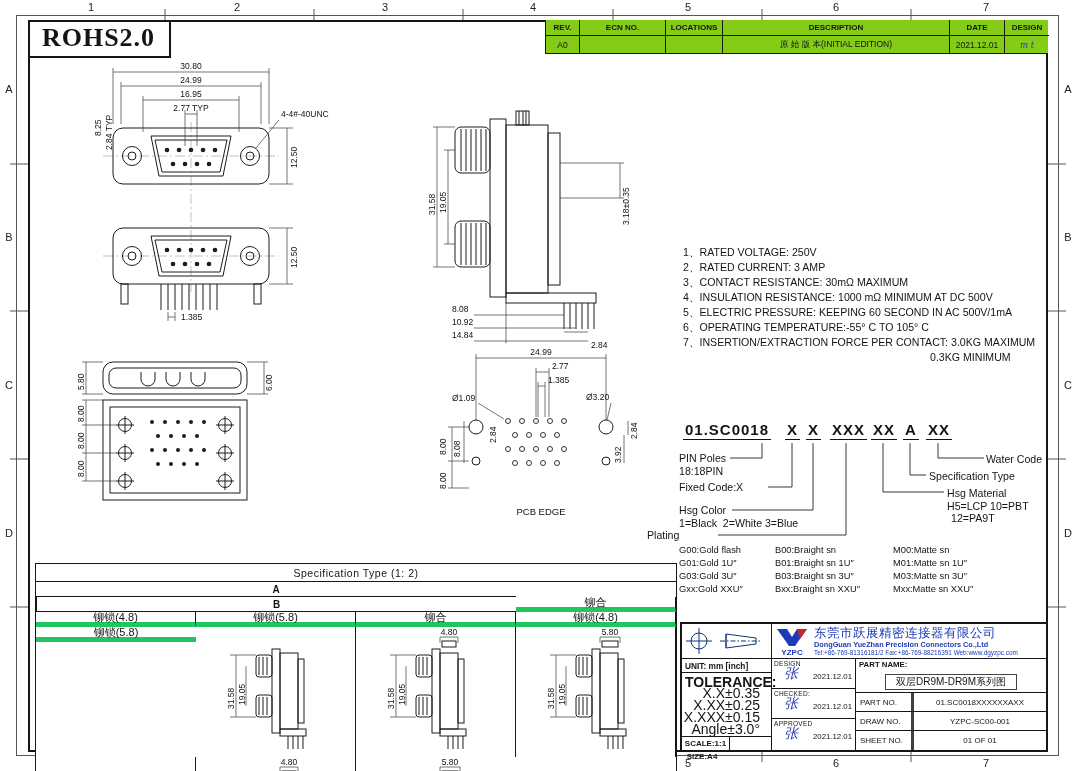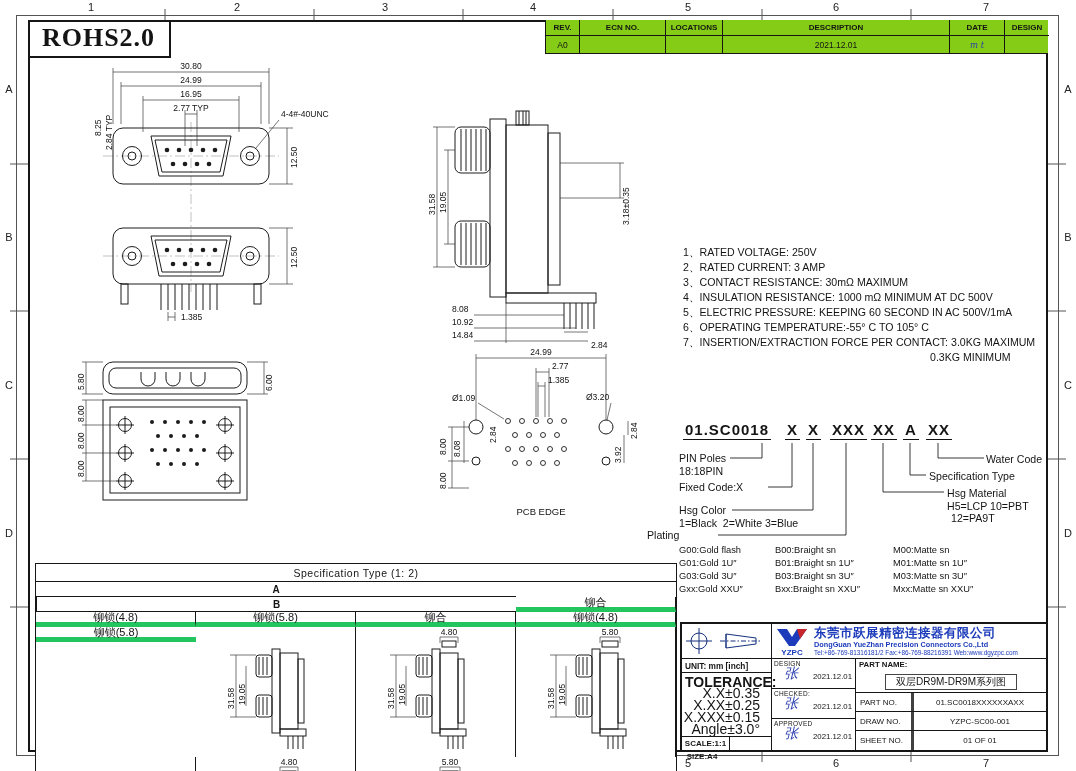--- a/index.html
+++ b/index.html
@@ -50,21 +50,21 @@
   .sr-sign{position:absolute;left:12px;top:6px;font-family:"DejaVu Serif",serif;font-style:italic;font-size:14px;color:#2a3fae}
   .sr-date{position:absolute;right:3px;top:13px;font-size:7.8px}
   .cell-label{position:absolute;left:3px;top:1px;font-size:7.8px;font-weight:bold}
   .pn-wrap{text-align:center;padding-top:12px}
   .pn-value{font-size:10px;font-weight:normal;border:1px solid #444;padding:0 10px;display:inline-block;line-height:14px}
   .kv-row{display:flex;border-bottom:1px solid #161616;font-size:8px;height:19px}
   .kv-row.last{border-bottom:none}
   .kv-label{width:58px;border-right:3px solid #404040;display:flex;align-items:center;padding-left:4px;font-weight:normal}
   .kv-val{flex:1;display:flex;align-items:center;justify-content:center}
   .company{display:flex;align-items:center;gap:4px;padding:1px 2px}
-  .company .cn{font-size:12.5px;font-weight:bold;color:#1c3bbb;letter-spacing:.5px;line-height:14px;white-space:nowrap}
+  .company .cn{font-size:12.5px;font-weight:normal;color:#1c3bbb;letter-spacing:.5px;line-height:14px;white-space:nowrap}
   .company .en{font-size:7.3px;font-weight:bold;color:#1c3bbb;line-height:9px;white-space:nowrap}
   .company .contact{font-size:6.4px;color:#1c3bbb;line-height:8px;white-space:nowrap}
 </style>
 </head>
 <body>
 
 <svg width="0" height="0" class="abs" aria-hidden="true">
   <defs>
     <g id="conn-side" class="ln">
       <rect x="18" y="2" width="8" height="84"></rect>
@@ -154,20 +154,21 @@
 <div class="abs rev-table">
   <div class="c hd">REV.</div>
   <div class="c hd">ECN NO.</div>
   <div class="c hd">LOCATIONS</div>
   <div class="c hd">DESCRIPTION</div>
   <div class="c hd">DATE</div>
   <div class="c hd">DESIGN</div>
   <div class="c r2">A0</div>
   <div class="c r2"></div>
   <div class="c r2"></div>
+  <div class="c r2">原 始 版 本(INITIAL EDITION)</div>
   <div class="c r2">2021.12.01</div>
   <div class="c r2 sig-blue">m t</div>
 </div>
 
 <svg class="abs" style="left:55px;top:58px" width="330" height="272" viewBox="0 0 330 272">
   <g>
     <line class="cl" x1="48" y1="98" x2="224" y2="98"></line>
     <line class="cl" x1="48" y1="198" x2="224" y2="198"></line>
     <line class="cl" x1="136" y1="64" x2="136" y2="234"></line>
   </g>

